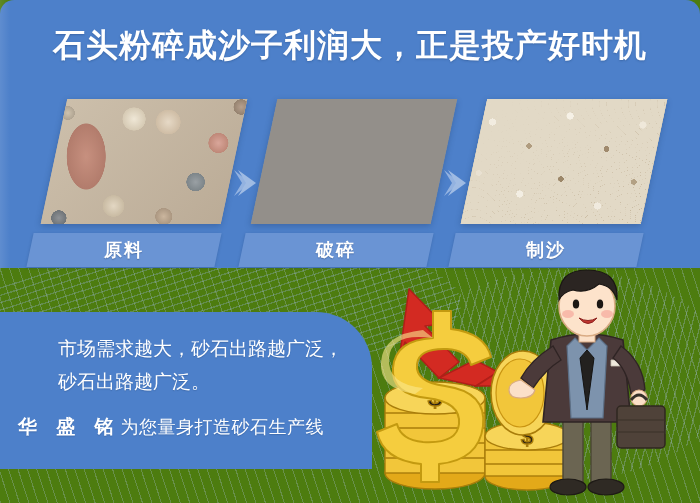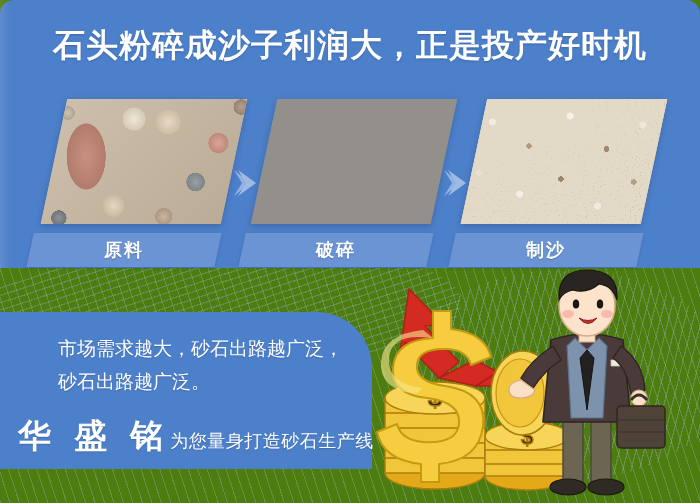--- a/index.html
+++ b/index.html
@@ -153,21 +153,21 @@
     color:#ffffff;font-size:19px;line-height:33px;font-weight:normal;
     text-shadow:0 1px 1px rgba(30,60,110,.3);
     white-space:nowrap;
     margin-left:40px;
   }
   .slogan{
     position:absolute;left:18px;top:414px;
     color:#ffffff;white-space:nowrap;
     text-shadow:0 1px 1px rgba(30,60,110,.3);
   }
-  .slogan .brand{font-size:33px;font-weight:bold;letter-spacing:7px;text-align:right;}
+  .slogan .brand{font-size:19px;font-weight:bold;letter-spacing:7px;text-align:right;}
   .slogan .rest{font-size:18px;letter-spacing:.5px;}
 
   
   .art{position:absolute;left:355px;top:268px;width:345px;height:235px;}
 </style>
 </head>
 <body>
 
 <div class="banner">
 

